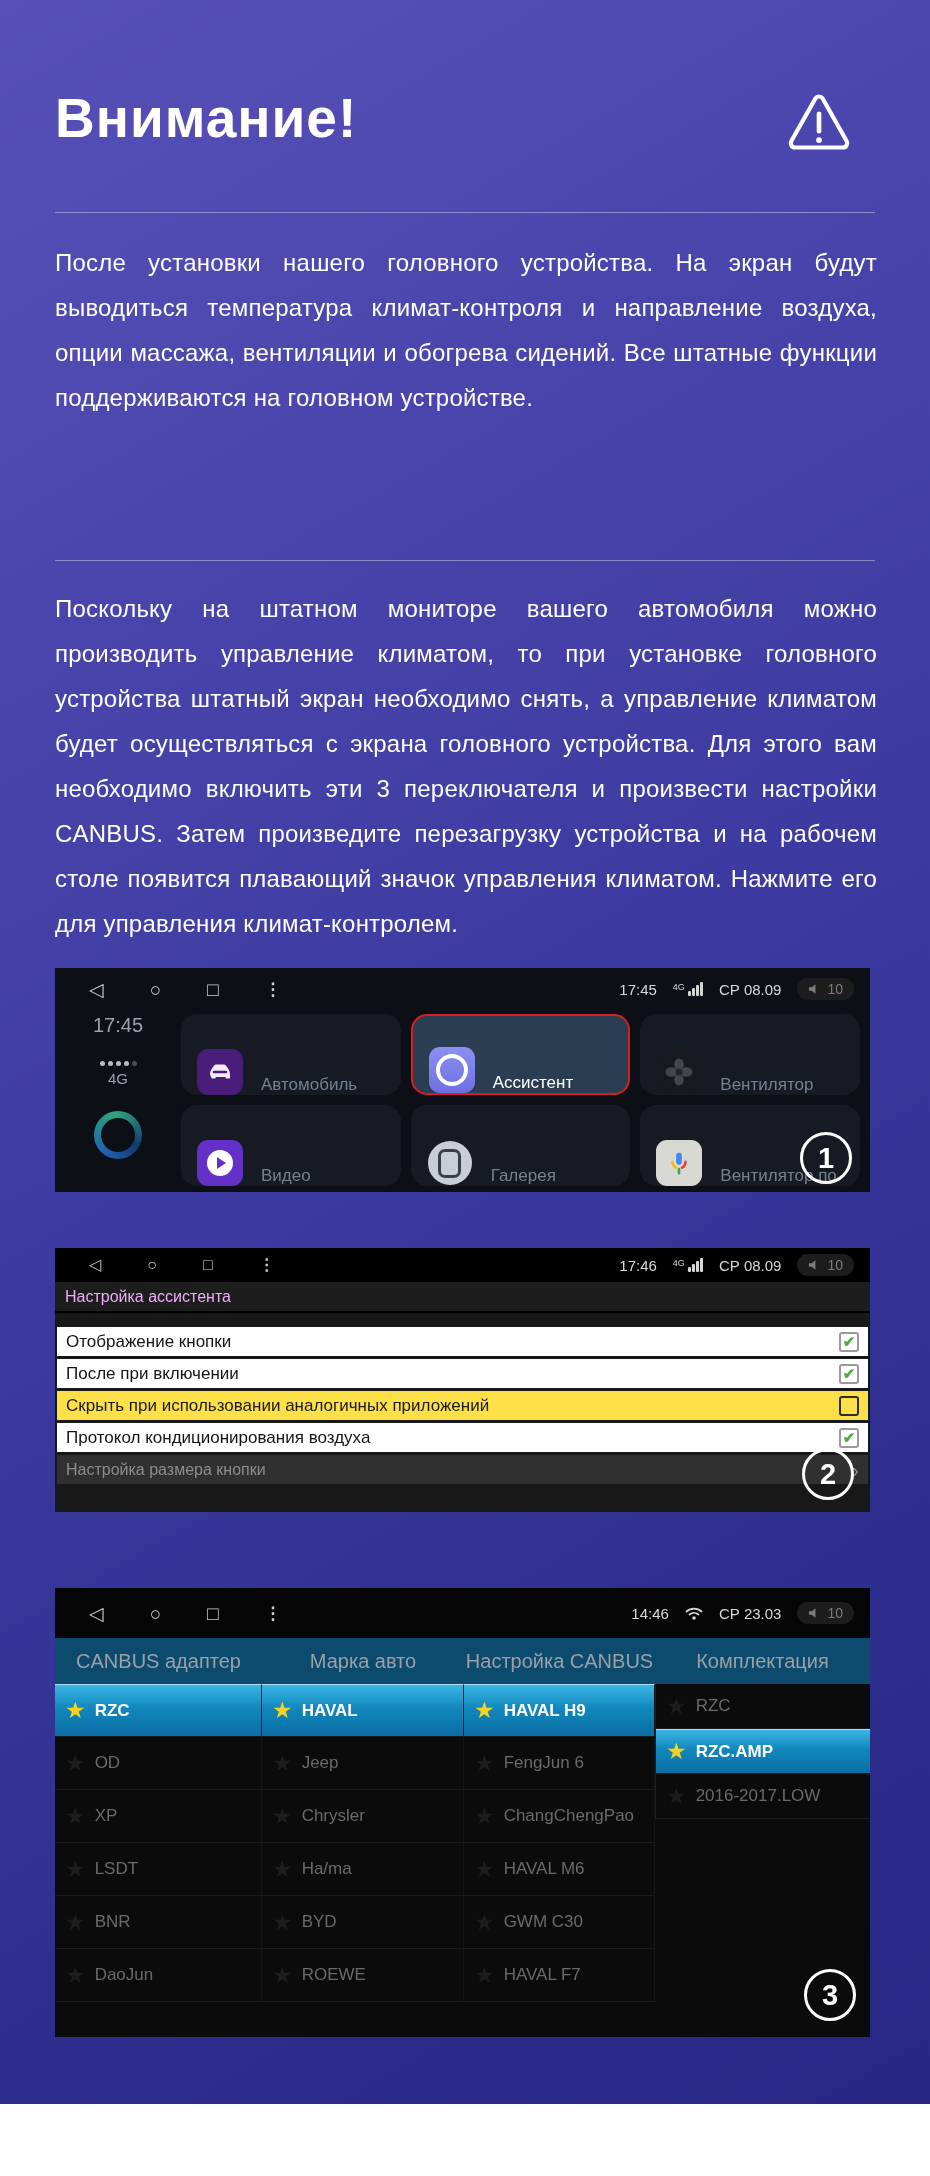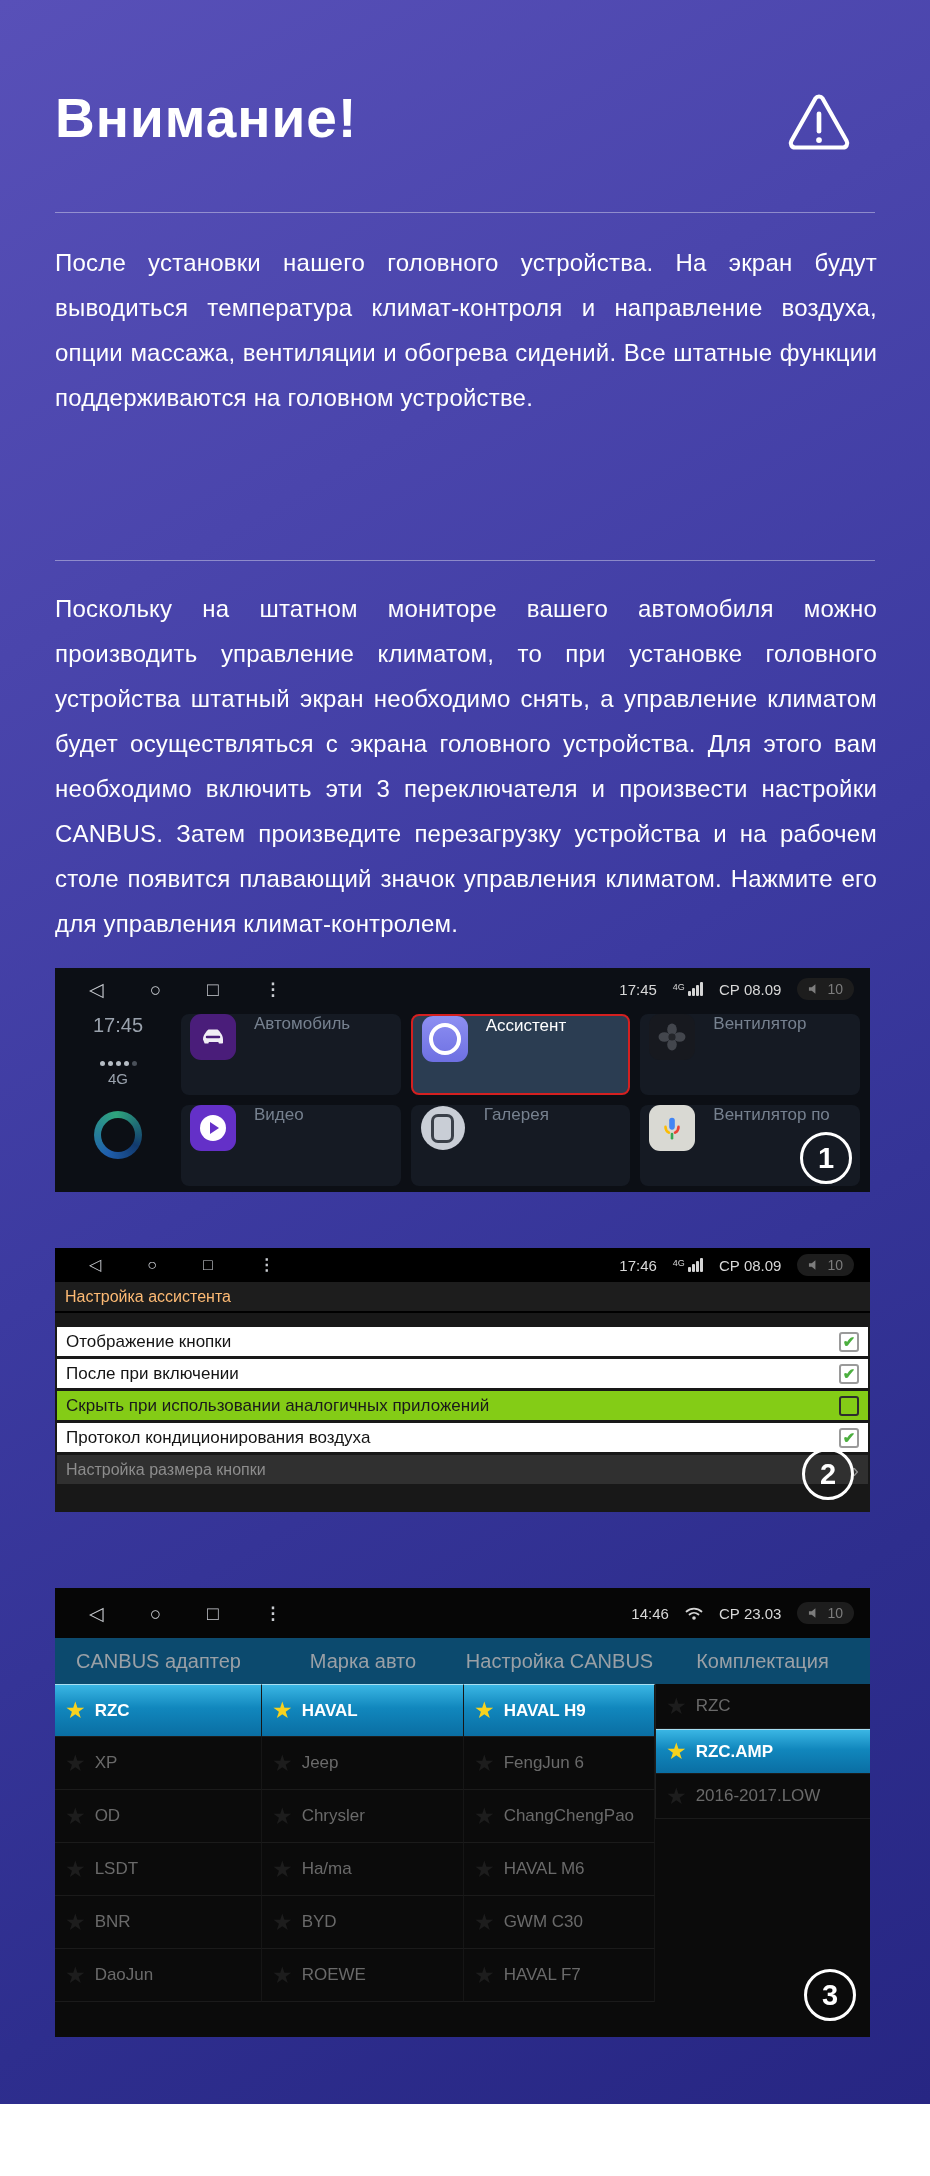--- a/index.html
+++ b/index.html
@@ -44,22 +44,22 @@
   .sb-sig{margin-top:24px;display:flex;flex-direction:column;align-items:center;gap:4px;}
   .dots{display:flex;gap:3px;}
   .dots i{width:5px;height:5px;border-radius:50%;background:#b5bcc4;}
   .dots i:last-child{background:#4a5059;}
   .sb-net{color:#9aa2ad;font-size:15px;}
   .ring{margin-top:24px;width:48px;height:48px;border-radius:50%;position:relative;
         background:conic-gradient(from 210deg,#1f5fae,#2fa57d 40%,#123a6e 75%,#1f5fae);}
   .ring::after{content:'';position:absolute;inset:7px;border-radius:50%;background:#0c0f15;}
   .grid{position:absolute;left:126px;top:46px;right:10px;bottom:6px;display:grid;
         grid-template-columns:repeat(3,1fr);grid-template-rows:1fr 1fr;gap:10px;}
-  .tile{background:#151a23;border-radius:8px;display:flex;align-items:flex-start;
-        padding-left:9px;gap:18px;color:#76818f;font-size:17px;overflow:hidden;white-space:nowrap;}
+  .tile{background:#151a23;border-radius:16px;display:flex;align-items:flex-end;
+        padding-left:16px;gap:18px;color:#76818f;font-size:17px;overflow:hidden;white-space:nowrap;}
   .tile.hl{background:#2b3d52;border:2px solid #d42020;color:#fff;}
   .ticon{flex:0 0 auto;width:46px;height:46px;border-radius:11px;display:flex;
          align-items:center;justify-content:center;}
   .ticon.car{background:#4a1d7a;}
   .ticon.assist{background:linear-gradient(180deg,#8d8ff2,#6e70e2);}
   .ticon.fan{background:#17191f;}
   .ticon.video{background:#6430c8;}
   .ticon.gal{background:transparent;}
   .ticon.voice{background:#d9d9d3;}
   .ring-ico{width:24px;height:24px;border:4px solid #fff;border-radius:50%;}
@@ -68,27 +68,27 @@
   .gal-rect{width:17px;height:23px;border:3px solid #3a4049;border-radius:7px;}
   .play-circle{width:26px;height:26px;border-radius:50%;background:#fff;display:flex;
                align-items:center;justify-content:center;}
   .play-tri{width:0;height:0;border-left:9px solid #6430c8;border-top:6px solid transparent;
             border-bottom:6px solid transparent;margin-left:3px;}
 
   
   .shot2{top:1248px;height:264px;background:#181818;}
   .shot2 .nav{height:34px;background:#000;}
   .shot2 .nav-ic{font-size:16px;}
-  .s2-header{height:29px;line-height:29px;background:#1d1d1d;color:#fdba74;font-size:16px;
+  .s2-header{height:29px;line-height:29px;background:#1d1d1d;color:#f0abfc;font-size:16px;
              padding-left:10px;border-bottom:2px solid #000;}
   .srows{padding-top:14px;}
   .srow{height:29px;margin:0 2px 3px 2px;display:flex;align-items:center;
         justify-content:space-between;padding:0 9px;font-size:17px;}
   .srow.white{background:#fff;color:#141414;}
-  .srow.dim{background:#84cc16;color:#1a1a1a;}
+  .srow.dim{background:#fde047;color:#1a1a1a;}
   .srow.dark{background:#303030;color:#8d8d8d;font-size:16px;}
   .cb{width:20px;height:20px;background:#fff;border:2px solid #9a9a9a;border-radius:3px;
       display:flex;align-items:center;justify-content:center;box-sizing:border-box;}
   .cb i{font-style:normal;color:#4caf3f;font-size:15px;font-weight:700;line-height:1;}
   .cb.un{background:transparent;border-color:#2d2d2d;}
   .chev{color:#909090;font-size:20px;line-height:1;}
 
   
   .shot3{top:1588px;height:449px;background:#0b0b0b;}
   .shot3 .nav{height:50px;background:#060606;}
@@ -330,25 +330,25 @@
     </div>
 
     <div class="tbl">
       <div class="col c1">
         <div class="cell sel">
           <span class="star">★</span>
           <span class="clabel">RZC</span>
           </div>
         <div class="cell">
           <span class="star">★</span>
+          <span class="clabel">OD</span>
+          </div>
+        <div class="cell">
+          <span class="star">★</span>
           <span class="clabel">XP</span>
-          </div>
-        <div class="cell">
-          <span class="star">★</span>
-          <span class="clabel">OD</span>
           </div>
         <div class="cell">
           <span class="star">★</span>
           <span class="clabel">LSDT</span>
           </div>
         <div class="cell">
           <span class="star">★</span>
           <span class="clabel">BNR</span>
           </div>
         <div class="cell">

